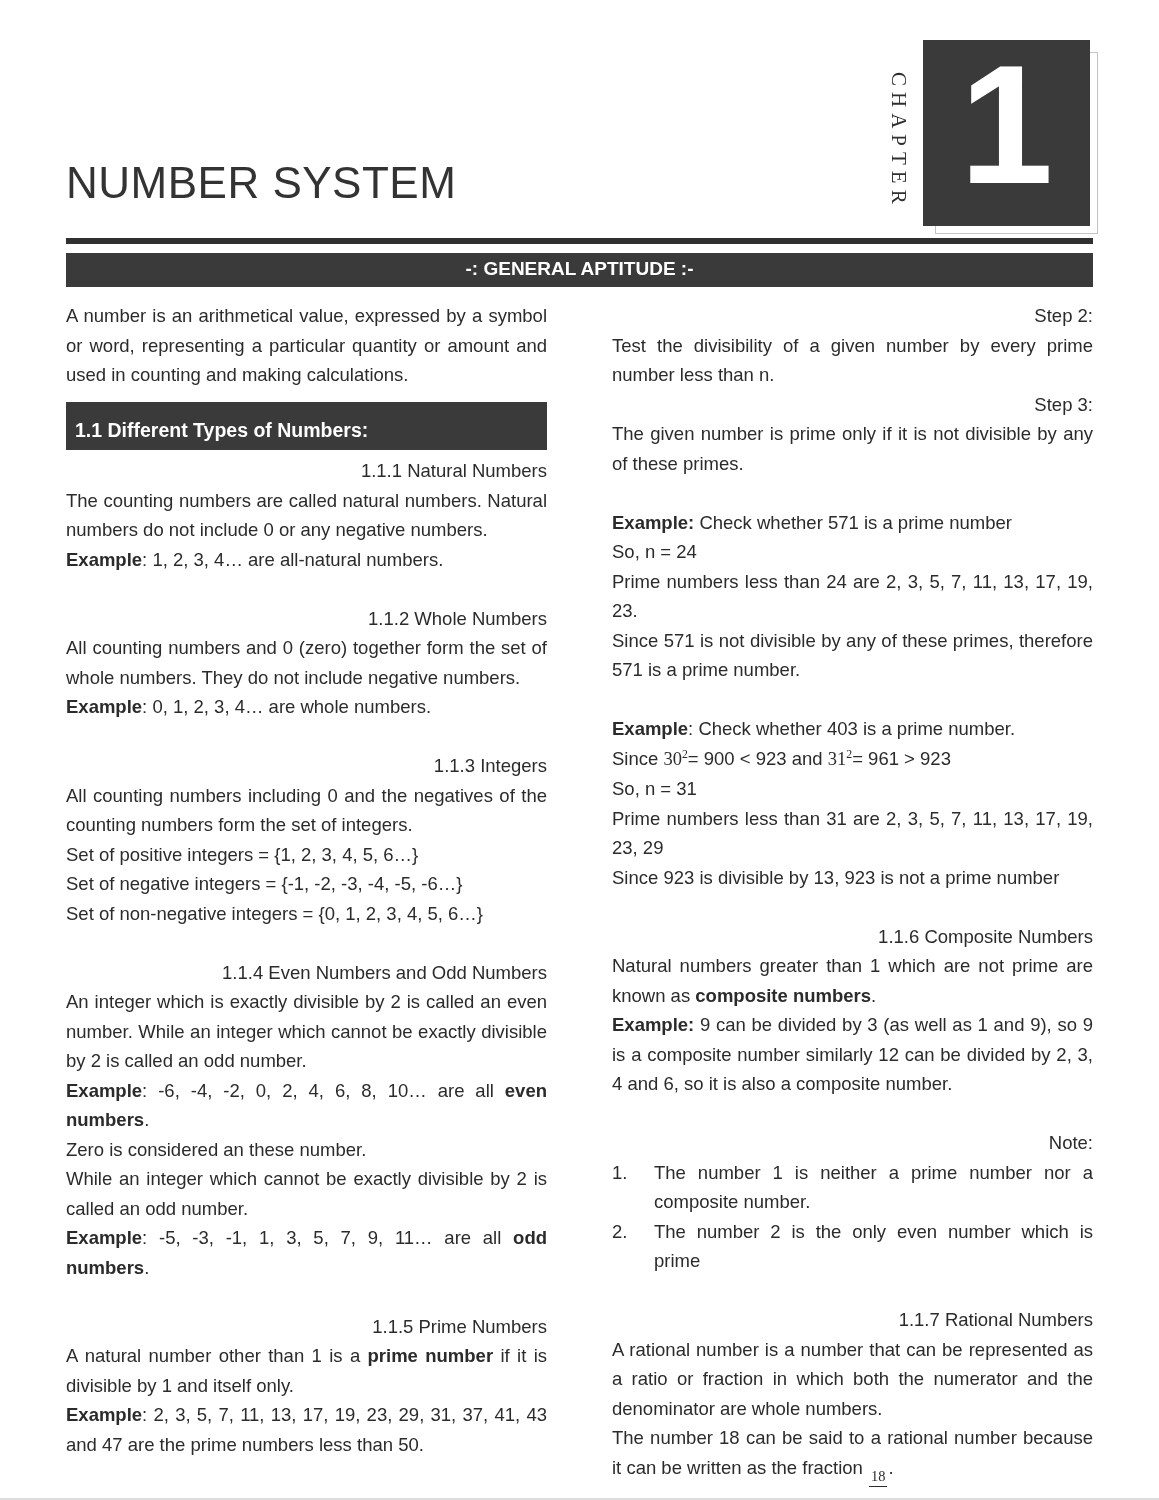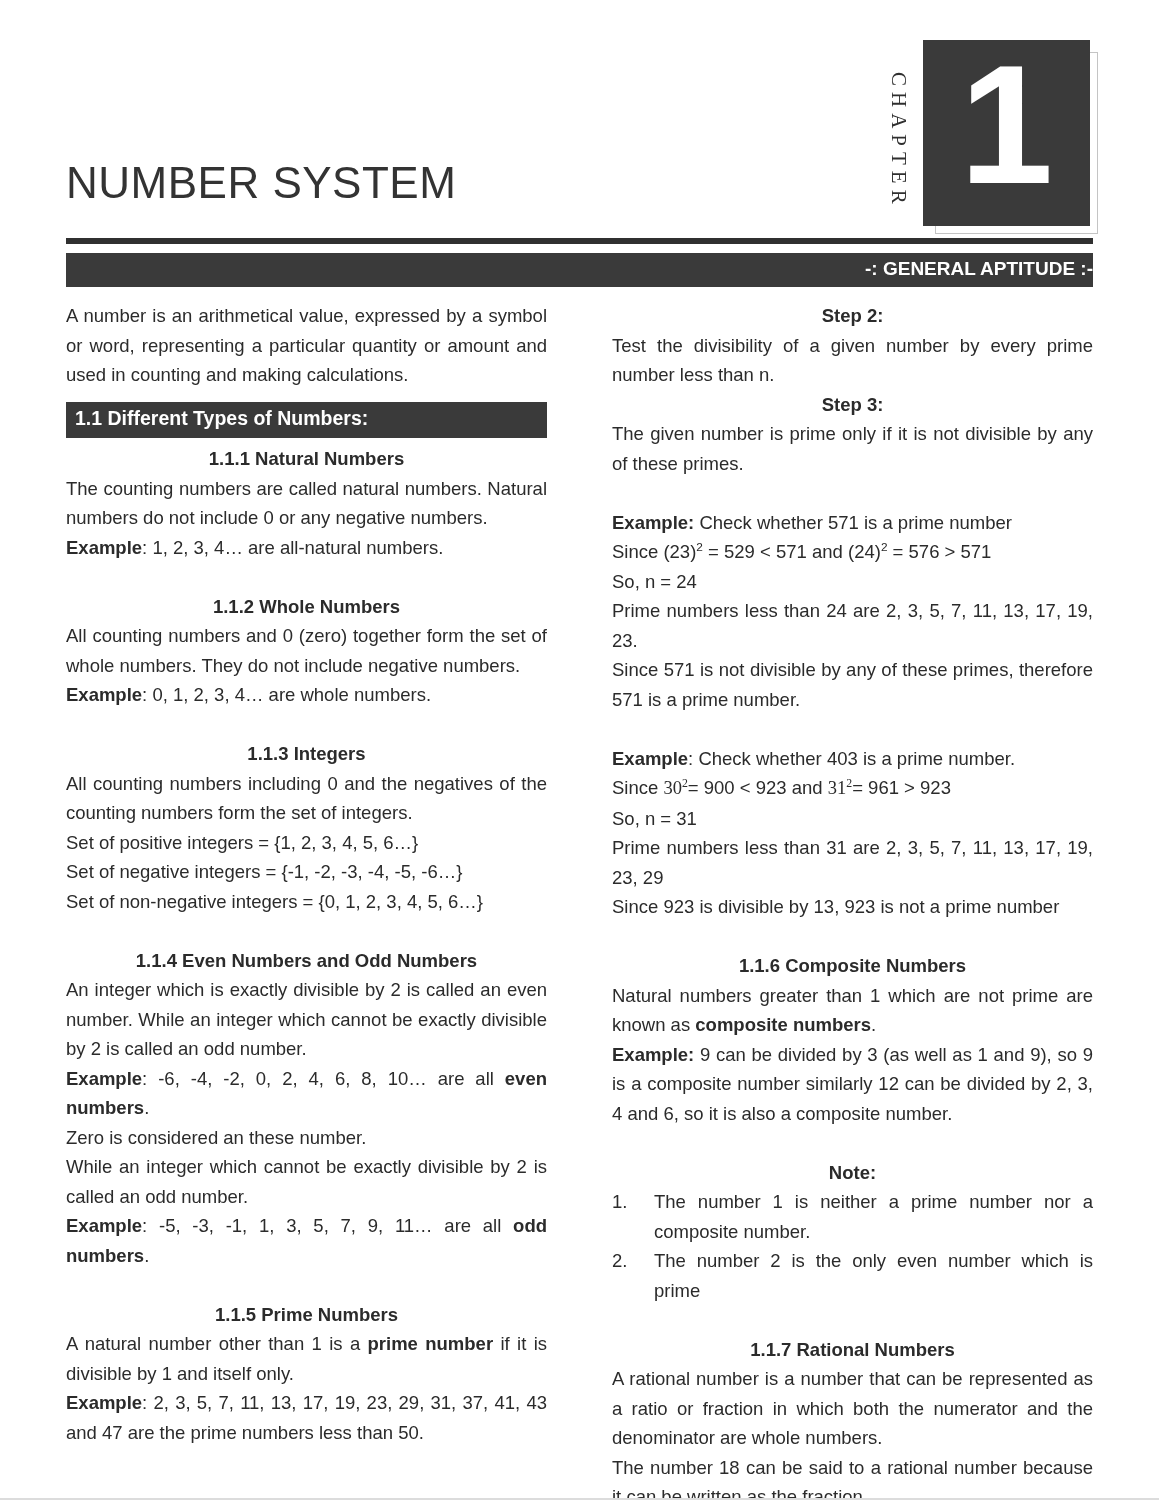--- a/index.html
+++ b/index.html
@@ -36,30 +36,30 @@
     display:flex;align-items:center;justify-content:center;
     box-shadow:10px 10px 0 -3px #ffffff,10px 10px 0 -2px #c4c4c4;
   }
   .chapter-num{
     color:#ffffff;font-size:168px;font-weight:700;line-height:1;
     transform:translateY(-8px);
   }
   .top-rule{height:6px;background:#303030;}
   .banner{
     margin-top:9px;background:#3a3a3a;color:#ffffff;
-    text-align:right;font-weight:700;font-size:19px;
+    text-align:center;font-weight:700;font-size:19px;
     padding:5px 0 7px;
   }
   .columns{display:flex;gap:65px;margin-top:14px;}
   .col{flex:1;min-width:0;font-size:18.5px;line-height:29.5px;color:#2b2b2b;}
   .p{text-align:justify;}
-  .h{font-weight:700;text-align:center;}
+  .h{font-weight:400;text-align:right;}
   .bar{
     background:#3a3a3a;color:#ffffff;font-weight:700;
-    font-size:19.5px;padding:2px 9px 5px;margin:12px 0 6px;
+    font-size:19.5px;padding:14px 9px 5px;margin:12px 0 6px;
   }
   .gap{height:29.5px;}
   .li{display:flex;text-align:justify;}
   .li .num{flex:0 0 42px;}
   .li .libody{flex:1;}
   .b{font-weight:700;}
   .m{font-family:"Liberation Serif",serif;}
   sup{font-size:0.64em;line-height:0;}
   .frac{
     display:inline-flex;flex-direction:column;align-items:center;
@@ -114,21 +114,20 @@
         <div class="p"><span class="b">Example</span><span>: 2, 3, 5, 7, 11, 13, 17, 19, 23, 29, 31, 37, 41, 43 and 47 are the prime numbers less than 50.</span></div>
         <div class="gap"></div>
       </div>
     <div class="col">
         <div class="h"><span>Step 2:</span></div>
         <div class="p"><span>Test the divisibility of a given number by every prime number less than n.</span></div>
         <div class="h"><span>Step 3:</span></div>
         <div class="p"><span>The given number is prime only if it is not divisible by any of these primes.</span></div>
         <div class="gap"></div>
         <div class="p"><span class="b">Example:</span><span> Check whether 571 is a prime number</span></div>
-        <div class="p"><span>Since (23)</span><sup>2</sup><span> = 529 &lt; 571 and (24)</span><sup>2</sup><span> = 576 &gt; 571</span></div>
         <div class="p"><span>So, n = 24</span></div>
         <div class="p"><span>Prime numbers less than 24 are 2, 3, 5, 7, 11, 13, 17, 19, 23.</span></div>
         <div class="p"><span>Since 571 is not divisible by any of these primes, therefore 571 is a prime number.</span></div>
         <div class="gap"></div>
         <div class="p"><span class="b">Example</span><span>: Check whether 403 is a prime number.</span></div>
         <div class="p"><span>Since </span><span class="m">30</span><sup class="m">2</sup><span>= 900 &lt; 923 and </span><span class="m">31</span><sup class="m">2</sup><span>= 961 &gt; 923</span></div>
         <div class="p"><span>So, n = 31</span></div>
         <div class="p"><span>Prime numbers less than 31 are 2, 3, 5, 7, 11, 13, 17, 19, 23, 29</span></div>
         <div class="p"><span>Since 923 is divisible by 13, 923 is not a prime number</span></div>
         <div class="gap"></div>

